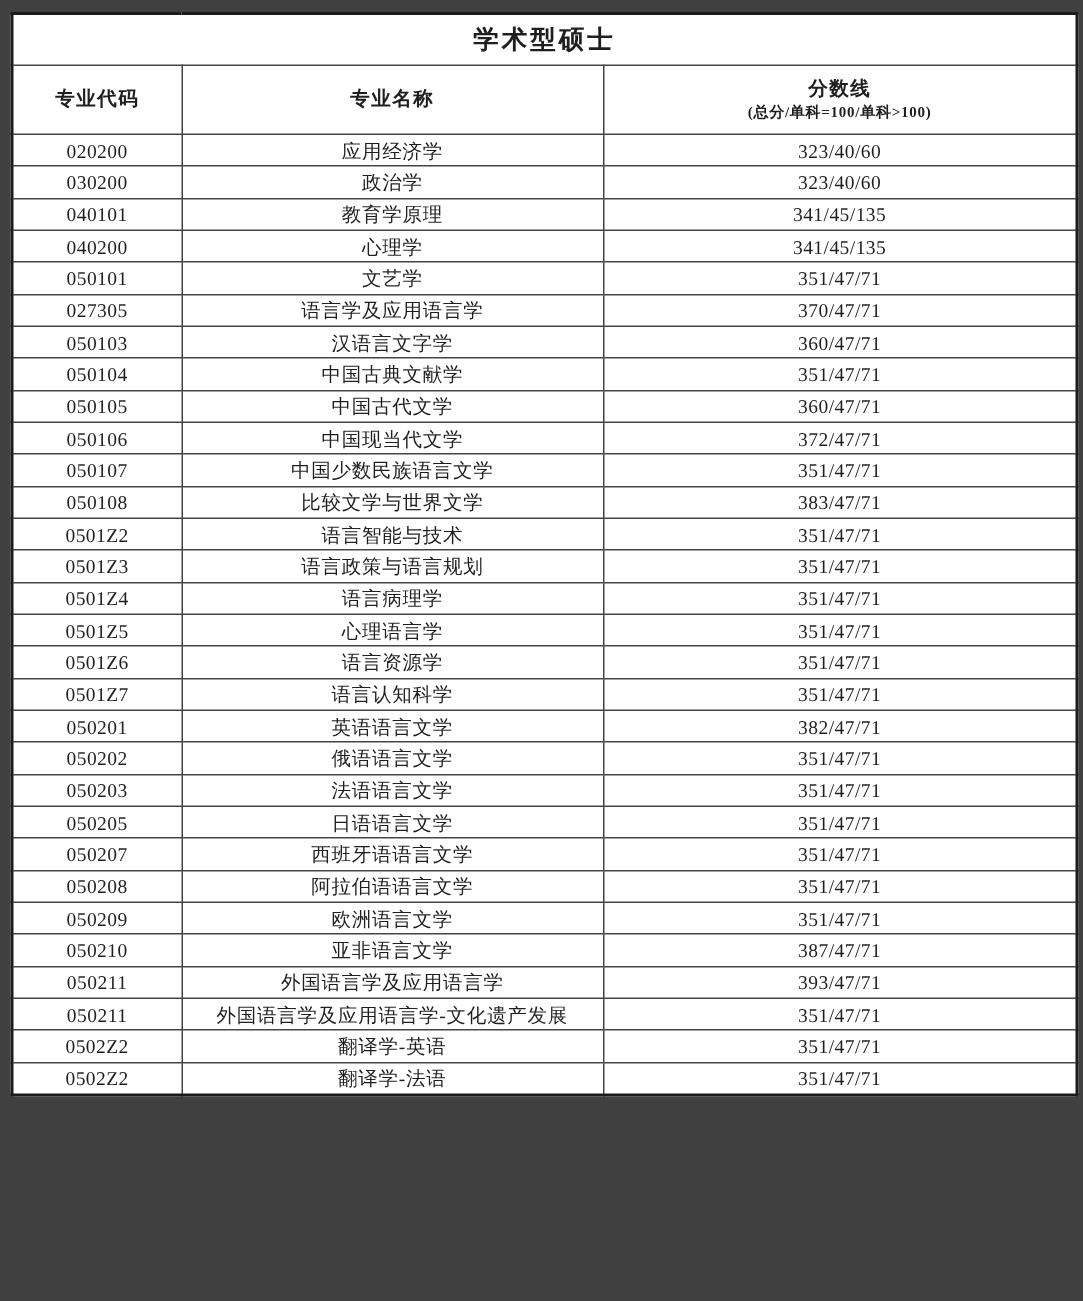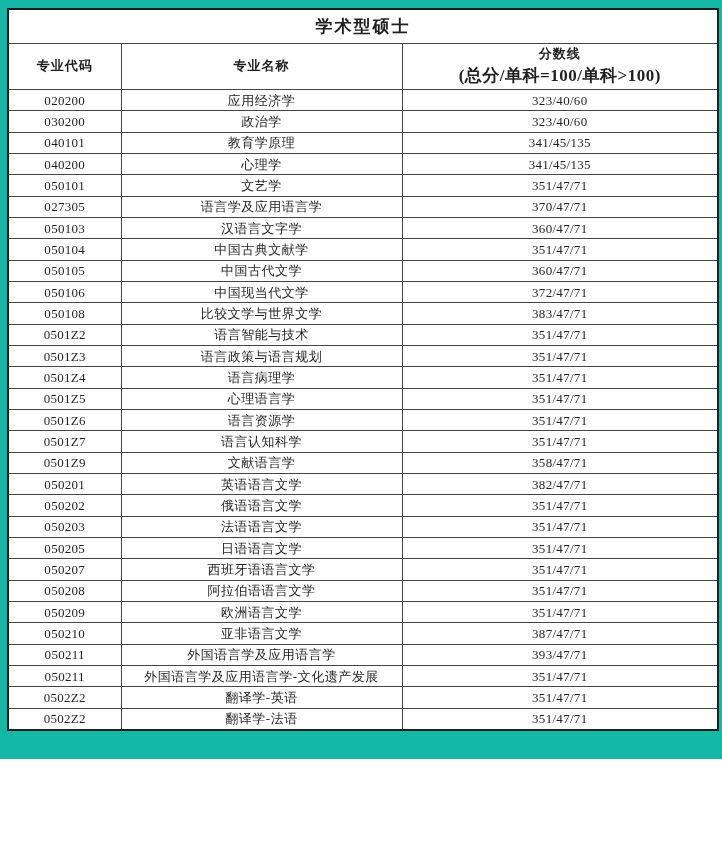--- a/index.html
+++ b/index.html
@@ -7,22 +7,22 @@
     padding: 0;
     background: #ffffff;
     width: 722px;
     height: 867px;
     font-family: "Liberation Serif", "DejaVu Serif", serif;
     color: #1f1f1f;
   }
   .page {
     position: relative;
     width: 722px;
-    height: 759px;
-    background: #14b8a6;
+    height: 867px;
+    background: #404040;
     overflow: hidden;
   }
   .table-wrap {
     position: absolute;
     left: 7px;
     top: 8px;
   }
   table.score-table {
     border-collapse: collapse;
     table-layout: fixed;
@@ -55,21 +55,21 @@
     border-bottom: 1px solid #454545;
   }
   tr.header-row th {
     height: 45px;
     font-size: 13px;
     font-weight: bold;
     letter-spacing: 1px;
     line-height: 1.45;
   }
   tr.header-row .hdr-line2 {
-    font-size: 17px;
+    font-size: 10px;
     letter-spacing: 0.5px;
   }
   tr.data-row td {
     height: 20.33px;
     font-size: 13px;
     letter-spacing: 0.5px;
     line-height: 1;
   }
   tr.data-row td.cell-code,
   tr.data-row td.cell-score {
@@ -146,20 +146,25 @@
             <td class="cell-code">050105</td>
             <td class="cell-name">中国古代文学</td>
             <td class="cell-score">360/47/71</td>
           </tr>
           <tr class="data-row">
             <td class="cell-code">050106</td>
             <td class="cell-name">中国现当代文学</td>
             <td class="cell-score">372/47/71</td>
           </tr>
           <tr class="data-row">
+            <td class="cell-code">050107</td>
+            <td class="cell-name">中国少数民族语言文学</td>
+            <td class="cell-score">351/47/71</td>
+          </tr>
+          <tr class="data-row">
             <td class="cell-code">050108</td>
             <td class="cell-name">比较文学与世界文学</td>
             <td class="cell-score">383/47/71</td>
           </tr>
           <tr class="data-row">
             <td class="cell-code">0501Z2</td>
             <td class="cell-name">语言智能与技术</td>
             <td class="cell-score">351/47/71</td>
           </tr>
           <tr class="data-row">
@@ -179,25 +184,20 @@
           </tr>
           <tr class="data-row">
             <td class="cell-code">0501Z6</td>
             <td class="cell-name">语言资源学</td>
             <td class="cell-score">351/47/71</td>
           </tr>
           <tr class="data-row">
             <td class="cell-code">0501Z7</td>
             <td class="cell-name">语言认知科学</td>
             <td class="cell-score">351/47/71</td>
-          </tr>
-          <tr class="data-row">
-            <td class="cell-code">0501Z9</td>
-            <td class="cell-name">文献语言学</td>
-            <td class="cell-score">358/47/71</td>
           </tr>
           <tr class="data-row">
             <td class="cell-code">050201</td>
             <td class="cell-name">英语语言文学</td>
             <td class="cell-score">382/47/71</td>
           </tr>
           <tr class="data-row">
             <td class="cell-code">050202</td>
             <td class="cell-name">俄语语言文学</td>
             <td class="cell-score">351/47/71</td>

